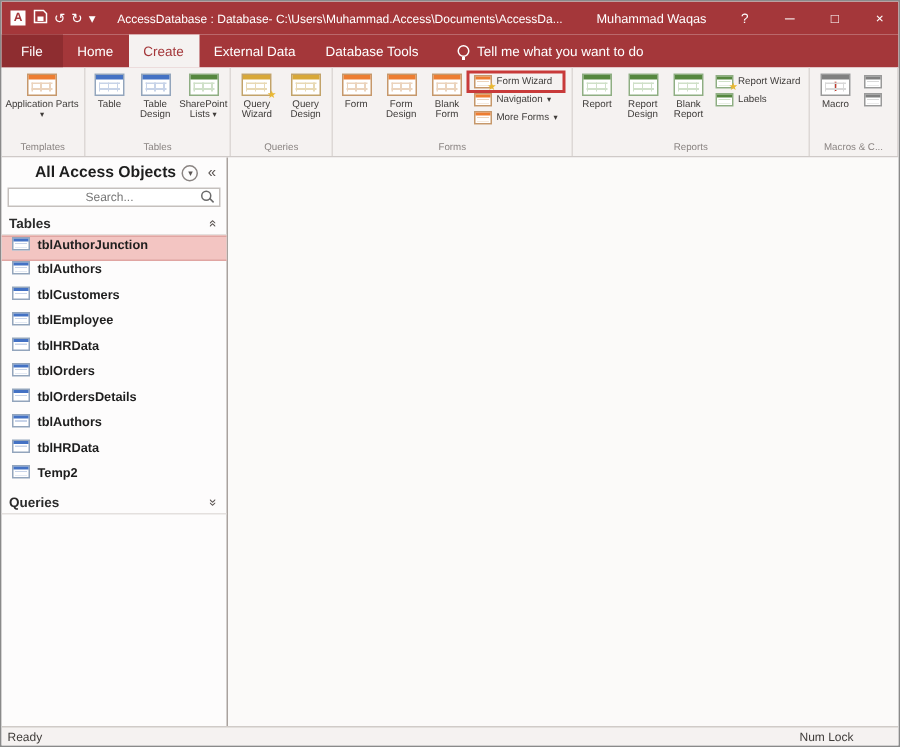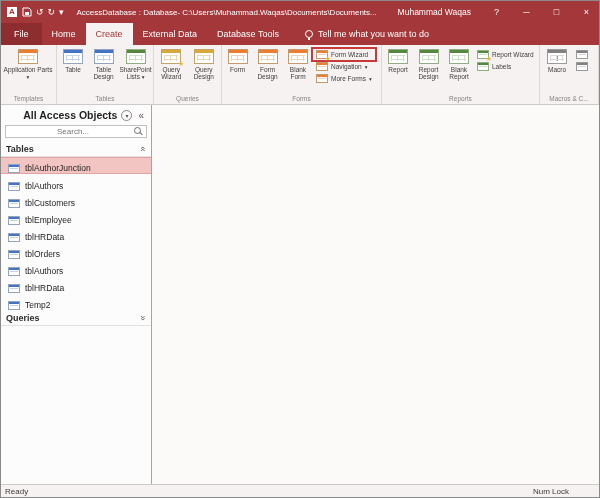--- a/index.html
+++ b/index.html
@@ -64,21 +64,21 @@
   .circ { width:11px; height:11px; border:1px solid #8A8482; border-radius:50%; font-size:6px; color:#5A5452; display:flex; align-items:center; justify-content:center; flex:none; }
   .shutter { font-size:10px; color:#5A5452; flex:none; padding:0 2px; }
   .searchrow { margin:1px 4px 4px 4px; border:1px solid #C5C0BD; background:#fff; display:flex; align-items:center; padding:1px 3px; gap:3px; }
   .searchinput { flex:1; border:none; outline:none; font-size:8px; color:#444; font-family:"Liberation Sans",sans-serif; min-width:0; background:transparent;margin-left:48px; }
   .mag { width:9px; height:9px; position:relative; flex:none; }
   .mag::before { content:""; position:absolute; top:0; left:0; width:5px; height:5px; border:1px solid #6B6B6B; border-radius:50%; }
   .mag::after { content:""; position:absolute; width:4px; height:1px; background:#6B6B6B; transform:rotate(45deg); left:5px; top:6px; }
   .secheader { display:flex; justify-content:space-between; align-items:center; font-size:9px; font-weight:bold; color:#2B2B2B; padding:2px 6px 2px 5px; border-bottom:1px solid #E4E0DE; }
   .rot { display:inline-block; transform:rotate(90deg); font-size:9px; font-weight:normal; color:#5A5452; }
   .navitems { }
-  .navitem { display:flex; align-items:flex-end; gap:5px; height:17px; padding-left:7px; font-size:8.5px; color:#1E1E1E; }
+  .navitem { display:flex; align-items:flex-start; gap:5px; height:17px; padding-left:7px; font-size:8.5px; color:#1E1E1E;font-weight:bold; }
   .navitem.selected { background:#F3C5C2; border-top:1px solid #E0A5A2; border-bottom:1px solid #E0A5A2; }
   .queries-header { margin-top:1px; }
   .main { flex:1; background:#FBFAF9; }
 
   
   .statusbar { height:13px; flex:none; background:#F5F2F1; border-top:1px solid #D0CBC8; display:flex; align-items:center; font-size:8px; color:#3F3C3A; padding:0 4px;justify-content:flex-end; }
   .numlock { margin-left:auto; padding-right:26px; }
 </style>
 </head>
 <body>
@@ -91,21 +91,21 @@
       <span>
         <svg width="10" height="10" viewBox="0 0 10 10">
             <path d="M1 1 h6 l2 2 v6 h-8 z" fill="none" stroke="#fff" stroke-width="1"></path>
             <rect x="3" y="5" width="4" height="3" fill="#fff"></rect>
           </svg>
       </span>
       <span class="glyph">↺</span>
       <span class="glyph">↻</span>
       <span class="glyph">▾</span>
     </span>
-    <span class="title-text">AccessDatabase : Database- C:\Users\Muhammad.Waqas\Documents\Documents...</span>
+    <span class="title-text">AccessDatabase : Database- C:\Users\Muhammad.Access\Documents\AccessDa...</span>
     <span class="tb-user">Muhammad Waqas</span>
     <span class="winbtn">?</span>
     <span class="winbtn">─</span>
     <span class="winbtn">□</span>
     <span class="winbtn">×</span>
   </div>
 
   <div class="tabrow">
     <span class="tab file">File</span>
     <span class="tab">Home</span>
@@ -287,20 +287,24 @@
         <div class="navitem">
           <span class="wicon-sm hdr-blue"></span>
           <span>tblHRData</span>
         </div>
         <div class="navitem">
           <span class="wicon-sm hdr-blue"></span>
           <span>tblOrders</span>
         </div>
         <div class="navitem">
           <span class="wicon-sm hdr-blue"></span>
+          <span>tblOrdersDetails</span>
+        </div>
+        <div class="navitem">
+          <span class="wicon-sm hdr-blue"></span>
           <span>tblAuthors</span>
         </div>
         <div class="navitem">
           <span class="wicon-sm hdr-blue"></span>
           <span>tblHRData</span>
         </div>
         <div class="navitem">
           <span class="wicon-sm hdr-blue"></span>
           <span>Temp2</span>
         </div>

